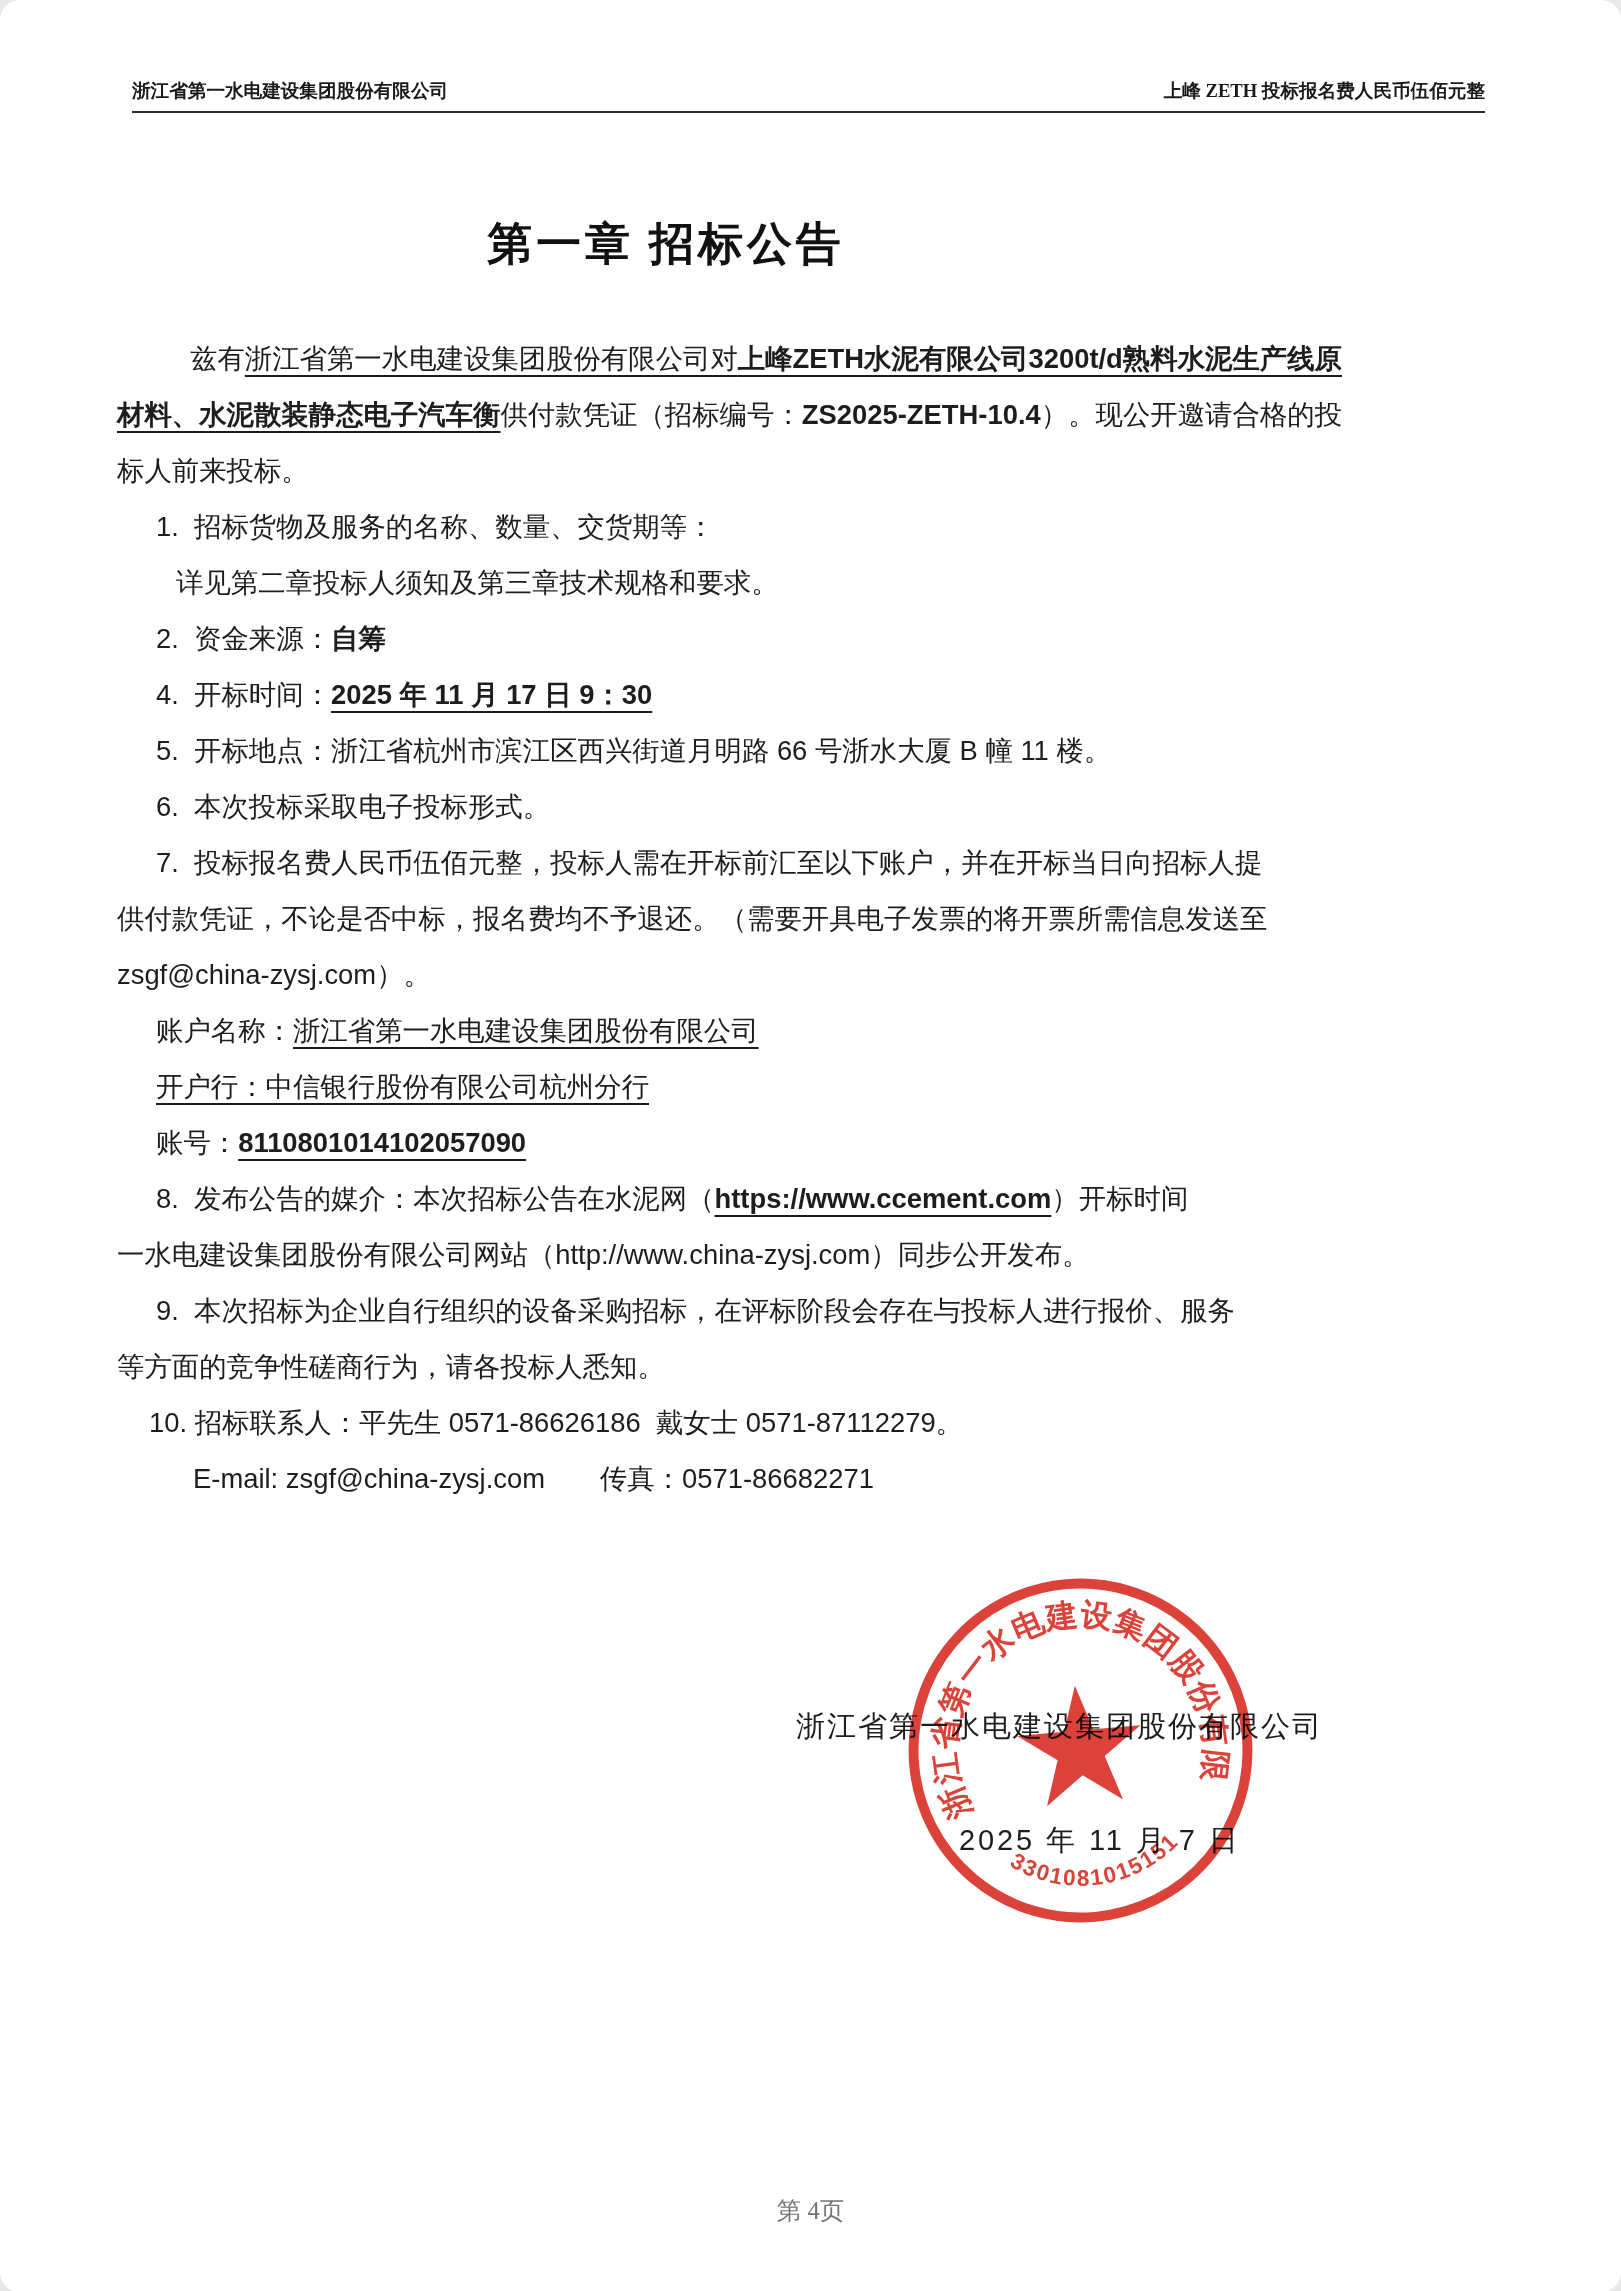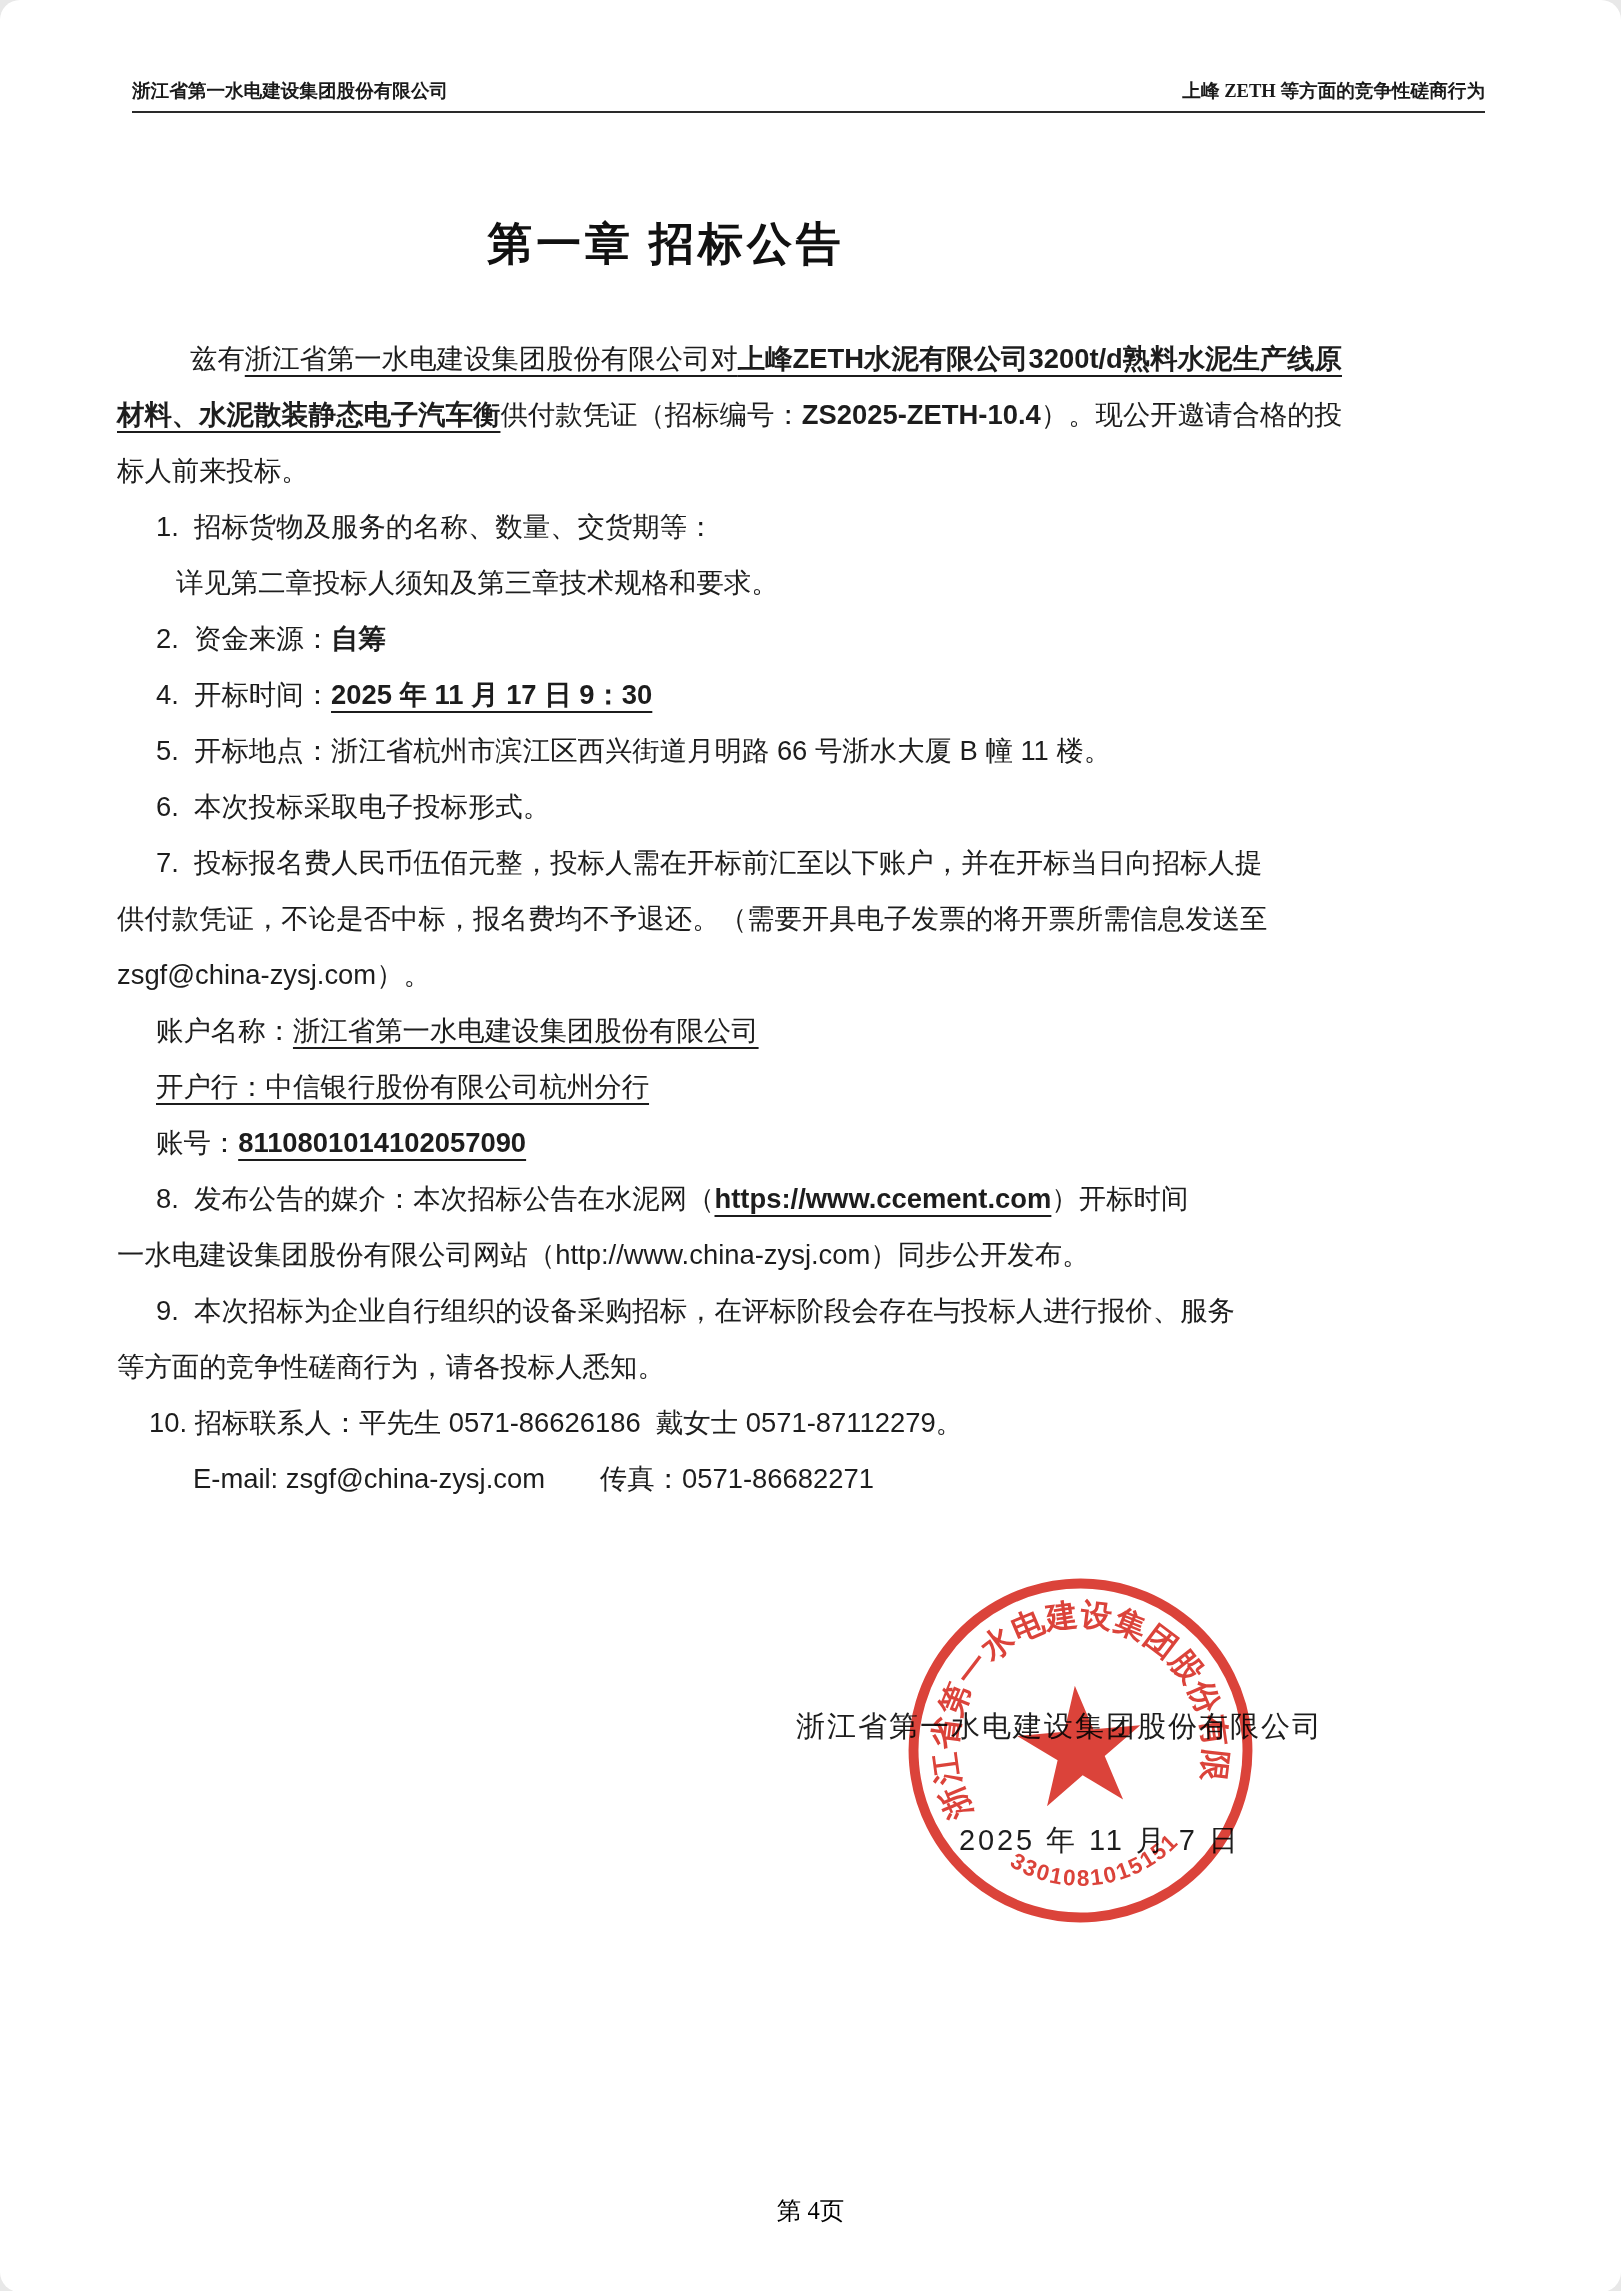--- a/index.html
+++ b/index.html
@@ -54,31 +54,31 @@
   
   .seal{
     position:absolute;left:900px;top:1570px;width:361px;height:361px;
     mix-blend-mode:multiply;opacity:.93;
     transform:rotate(-5deg);
   }
   
   .footer-page{
     position:absolute;left:0;top:2194px;width:1621px;text-align:center;
     font-family:"Liberation Serif", serif;
-    font-size:24.5px;color:#000000;
+    font-size:24.5px;color:#737373;
   }
 </style>
 </head>
 <body>
 
 <div class="page">
 
   <div class="hdr">
     <span>浙江省第一水电建设集团股份有限公司</span>
-    <span>上峰 ZETH 等方面的竞争性磋商行为</span>
+    <span>上峰 ZETH 投标报名费人民币伍佰元整</span>
   </div>
 
   <div class="doc-title">第一章  招标公告</div>
 
   <div class="body-block">
 
     <div class="line ind-first"><span>兹有</span><span class="u">浙江省第一水电建设集团股份有限公司对</span><span class="u b">上峰ZETH水泥有限公司3200t/d熟料水泥生产线原</span></div>
 
     <div class="line"><span class="u b">材料、水泥散装静态电子汽车衡</span><span>供付款凭证（招标编号：</span><span class="b">ZS2025-ZETH-10.4</span><span>）。现公开邀请合格的投</span></div>
 

